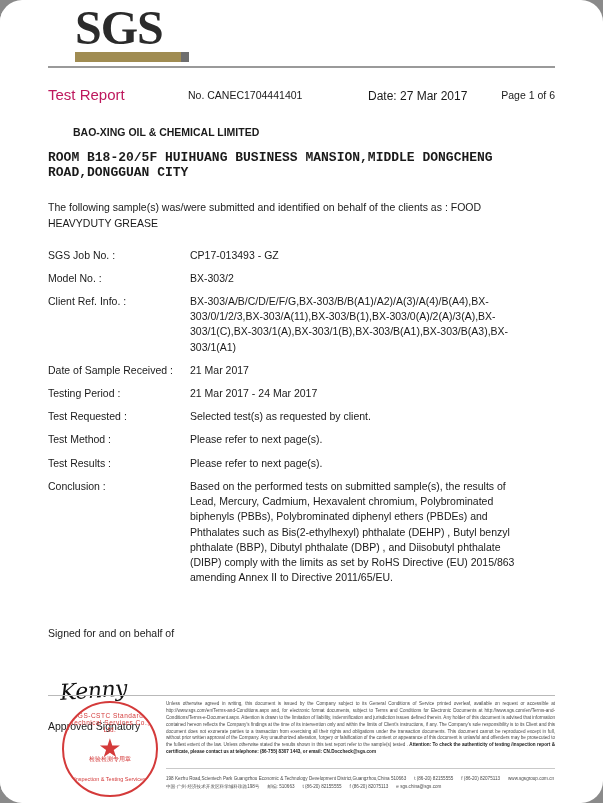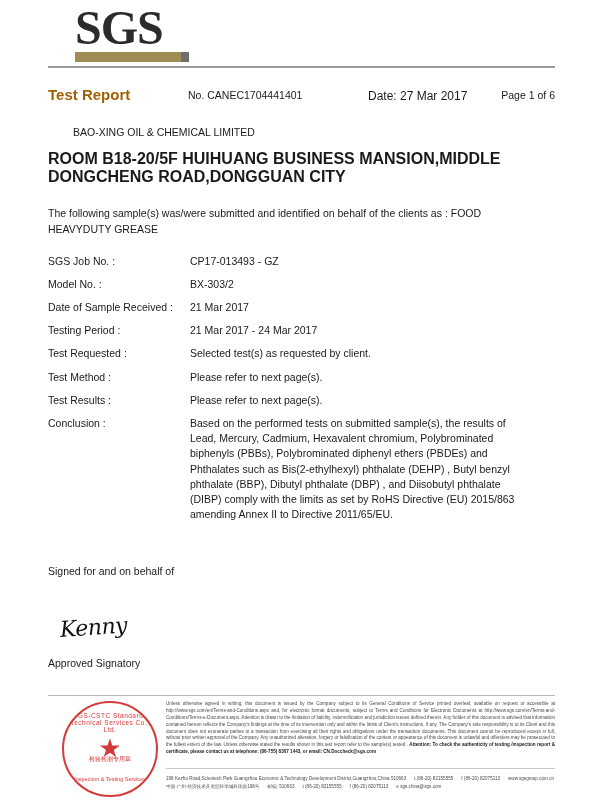--- a/index.html
+++ b/index.html
@@ -10,20 +10,21 @@
   body {
     font-family: "Liberation Sans", sans-serif;
   }
   .page {
     position: relative;
     width: 603px;
     height: 803px;
     background: #ffffff;
     overflow: hidden;
     box-sizing: border-box;
+    border-radius: 22px;
   }
   
   .header {
     position: relative;
     height: 70px;
   }
   .sgs-logo {
     position: absolute;
     left: 75px;
     top: 4px;
@@ -63,22 +64,22 @@
   .title-row {
     position: relative;
     margin: 16px 48px 0 48px;
     height: 26px;
   }
   .title-row .report-title {
     position: absolute;
     left: 0;
     top: 0;
     font-size: 15px;
-    font-weight: bold;
-    color: #a16207;
+    font-weight: normal;
+    color: #be185d;
   }
   .title-row .no {
     position: absolute;
     left: 140px;
     top: 3px;
     font-size: 10.5px;
     color: #1a1a1a;
   }
   .title-row .date {
     position: absolute;
@@ -94,29 +95,30 @@
     font-size: 10.5px;
     color: #1a1a1a;
   }
 
   
   .client-block {
     margin: 14px 48px 0 48px;
   }
   .client-name {
     font-size: 10.5px;
-    font-weight: normal;
+    font-weight: bold;
     color: #1a1a1a;
     margin-bottom: 12px;
     padding-left: 25px;
   }
   .client-addr {
-    font-size: 16px;
+    font-size: 13px;
     font-weight: bold;
     color: #1a1a1a;
+    font-family: Liberation Mono, monospace;
   }
 
   
   .intro {
     margin: 20px 48px 0 48px;
     font-size: 10.5px;
     color: #1a1a1a;
     line-height: 1.5;
     max-width: 470px;
   }
@@ -310,20 +312,24 @@
     <tbody>
       <tr>
         <td class="label">SGS Job No. :</td>
         <td class="value">CP17-013493 - GZ</td>
       </tr>
       <tr>
         <td class="label">Model No. :</td>
         <td class="value">BX-303/2</td>
       </tr>
       <tr>
+        <td class="label">Client Ref. Info. :</td>
+        <td class="value">BX-303/A/B/C/D/E/F/G,BX-303/B/B(A1)/A2)/A(3)/A(4)/B(A4),BX-303/0/1/2/3,BX-303/A(11),BX-303/B(1),BX-303/0(A)/2(A)/3(A),BX-303/1(C),BX-303/1(A),BX-303/1(B),BX-303/B(A1),BX-303/B(A3),BX-303/1(A1)</td>
+      </tr>
+      <tr>
         <td class="label">Date of Sample Received :</td>
         <td class="value">21 Mar 2017</td>
       </tr>
       <tr>
         <td class="label">Testing Period :</td>
         <td class="value">21 Mar 2017 - 24 Mar 2017</td>
       </tr>
       <tr>
         <td class="label">Test Requested :</td>
         <td class="value">Selected test(s) as requested by client.</td>

